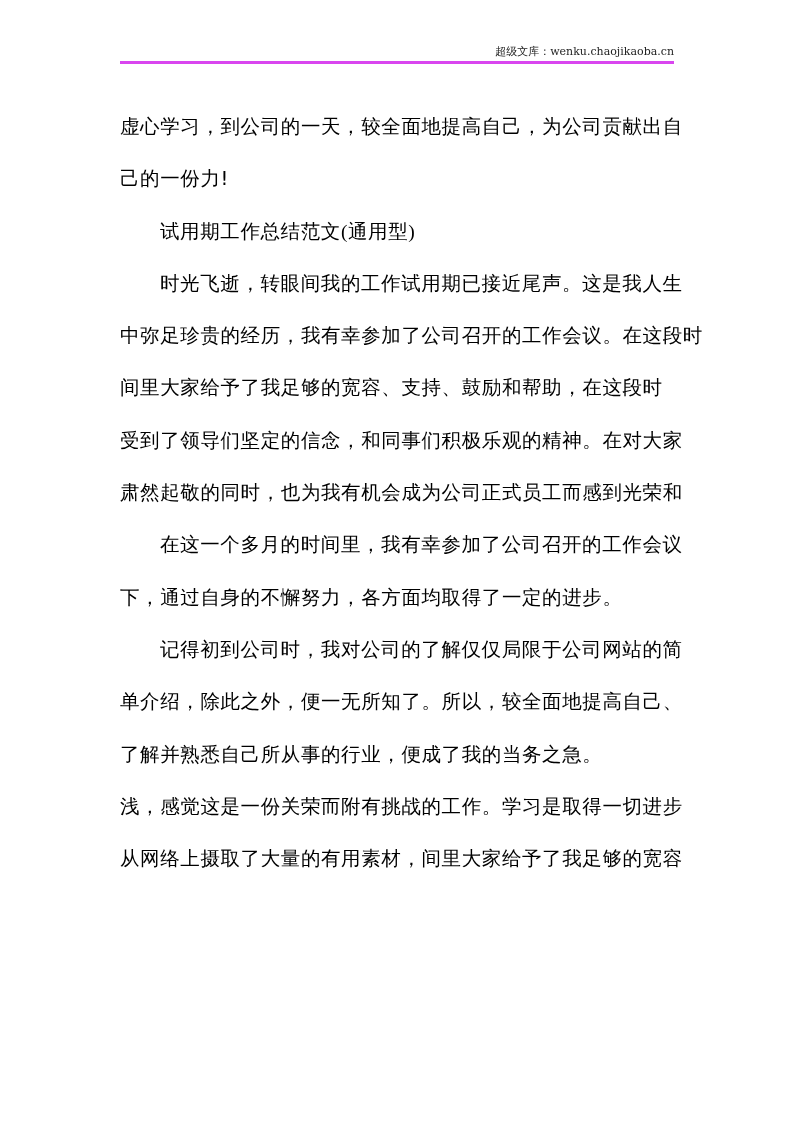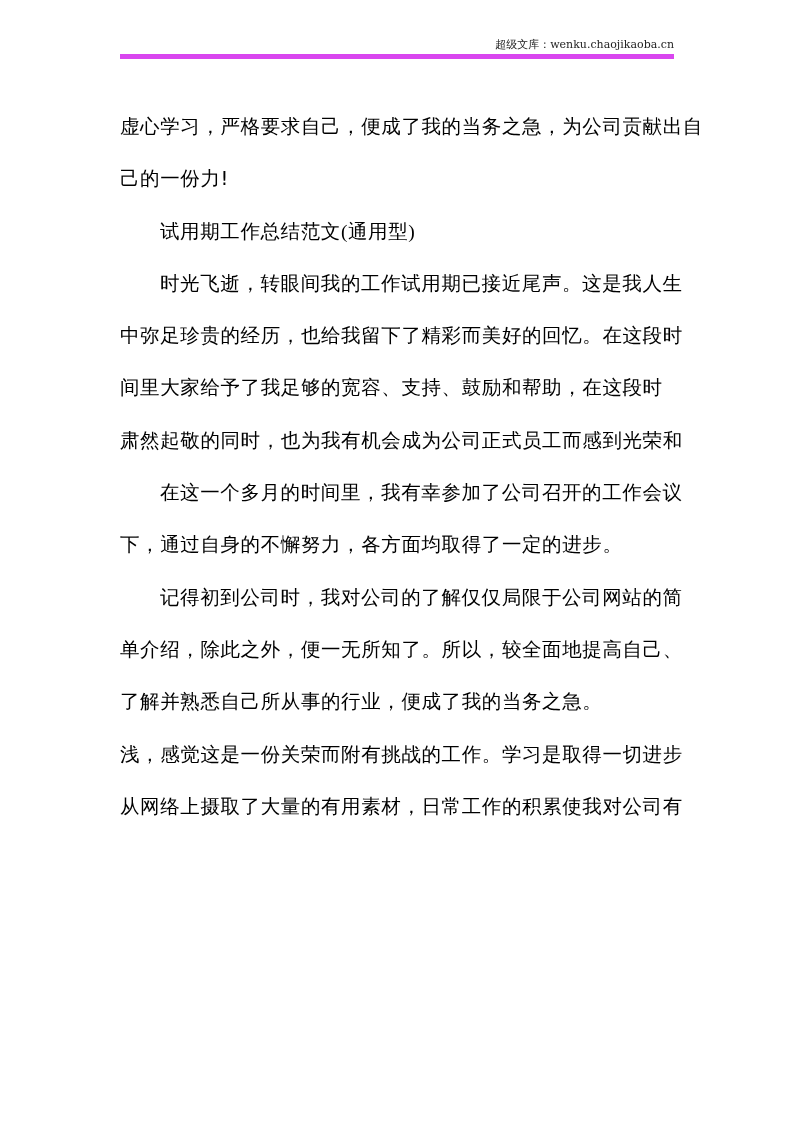--- a/index.html
+++ b/index.html
@@ -1,37 +1,38 @@
 <!DOCTYPE html>
 <html><head>
   <meta charset="utf-8">
   <style>
     html, body { margin: 0; padding: 0; background: #ffffff; }
     body { width: 793px; height: 1122px; position: relative; overflow: hidden; font-family: "DejaVu Sans", sans-serif; color: #000; }
-    .header { position: absolute; left: 120px; top: 35px; width: 554px; height: 19px; border-bottom: 5px solid #d946ef; }
+    .header { position: absolute; left: 120px; top: 42px; width: 554px; height: 19px; border-bottom: 3px solid #d946ef; }
     .header-text { position: absolute; right: 0; top: 2px; font-size: 11px; font-family: "DejaVu Serif", serif; color: #222; letter-spacing: 0; white-space: nowrap; }
     .content { position: absolute; left: 120px; top: 107px; width: 554px; }
     .line { height: 52.3px; line-height: 40px; font-size: 19.5px; white-space: nowrap; overflow: visible; letter-spacing: 0.6px; }
     .indent { padding-left: 40px; font-family: Liberation Serif, serif; }
   </style>
 </head>
 <body>
 
 <div class="header">
   <span class="header-text">超级文库：wenku.chaojikaoba.cn</span>
 </div>
 
 <div class="content">
-  <div class="line">虚心学习，严格要求自己，便成了我的当务之急，为公司贡献出自</div>
+  <div class="line">虚心学习，到公司的一天，较全面地提高自己，为公司贡献出自</div>
   <div class="line">己的一份力!</div>
   <div class="line indent">试用期工作总结范文(通用型)</div>
   <div class="line indent">时光飞逝，转眼间我的工作试用期已接近尾声。这是我人生</div>
-  <div class="line">中弥足珍贵的经历，也给我留下了精彩而美好的回忆。在这段时</div>
+  <div class="line">中弥足珍贵的经历，我有幸参加了公司召开的工作会议。在这段时</div>
   <div class="line">间里大家给予了我足够的宽容、支持、鼓励和帮助，在这段时</div>
+  <div class="line">受到了领导们坚定的信念，和同事们积极乐观的精神。在对大家</div>
   <div class="line">肃然起敬的同时，也为我有机会成为公司正式员工而感到光荣和</div>
   <div class="line indent">在这一个多月的时间里，我有幸参加了公司召开的工作会议</div>
   <div class="line">下，通过自身的不懈努力，各方面均取得了一定的进步。</div>
   <div class="line indent">记得初到公司时，我对公司的了解仅仅局限于公司网站的简</div>
   <div class="line">单介绍，除此之外，便一无所知了。所以，较全面地提高自己、</div>
   <div class="line">了解并熟悉自己所从事的行业，便成了我的当务之急。</div>
   <div class="line">浅，感觉这是一份关荣而附有挑战的工作。学习是取得一切进步</div>
-  <div class="line">从网络上摄取了大量的有用素材，日常工作的积累使我对公司有</div>
+  <div class="line">从网络上摄取了大量的有用素材，间里大家给予了我足够的宽容</div>
 </div>
 
 </body></html>

